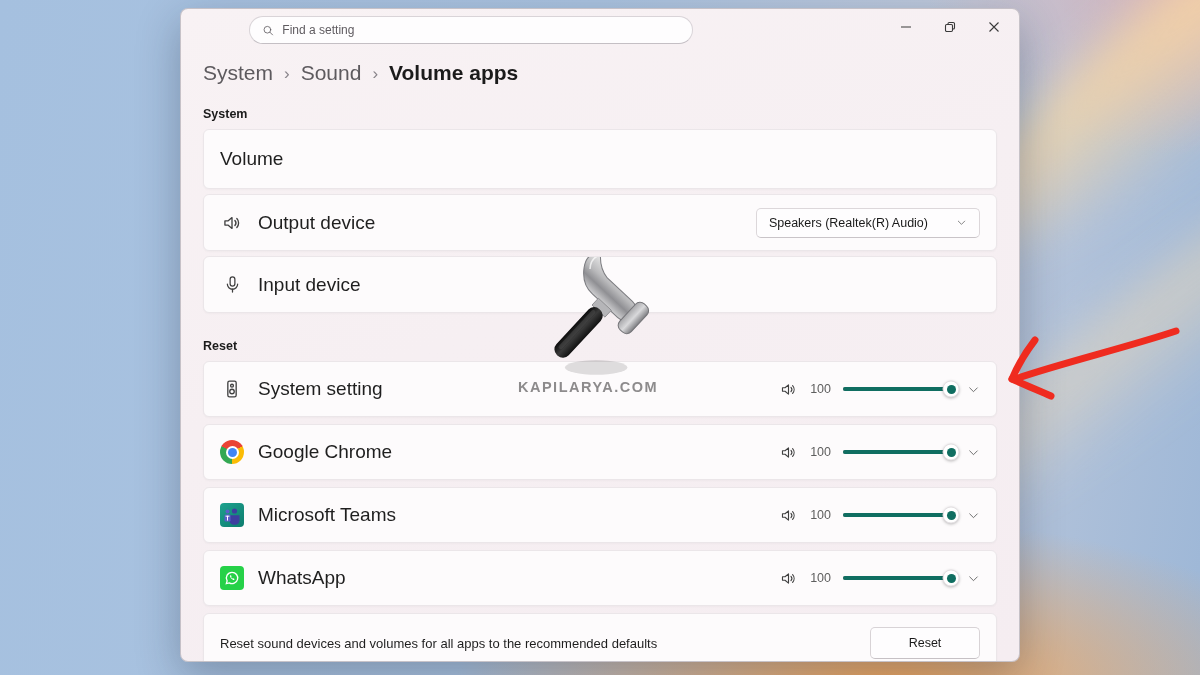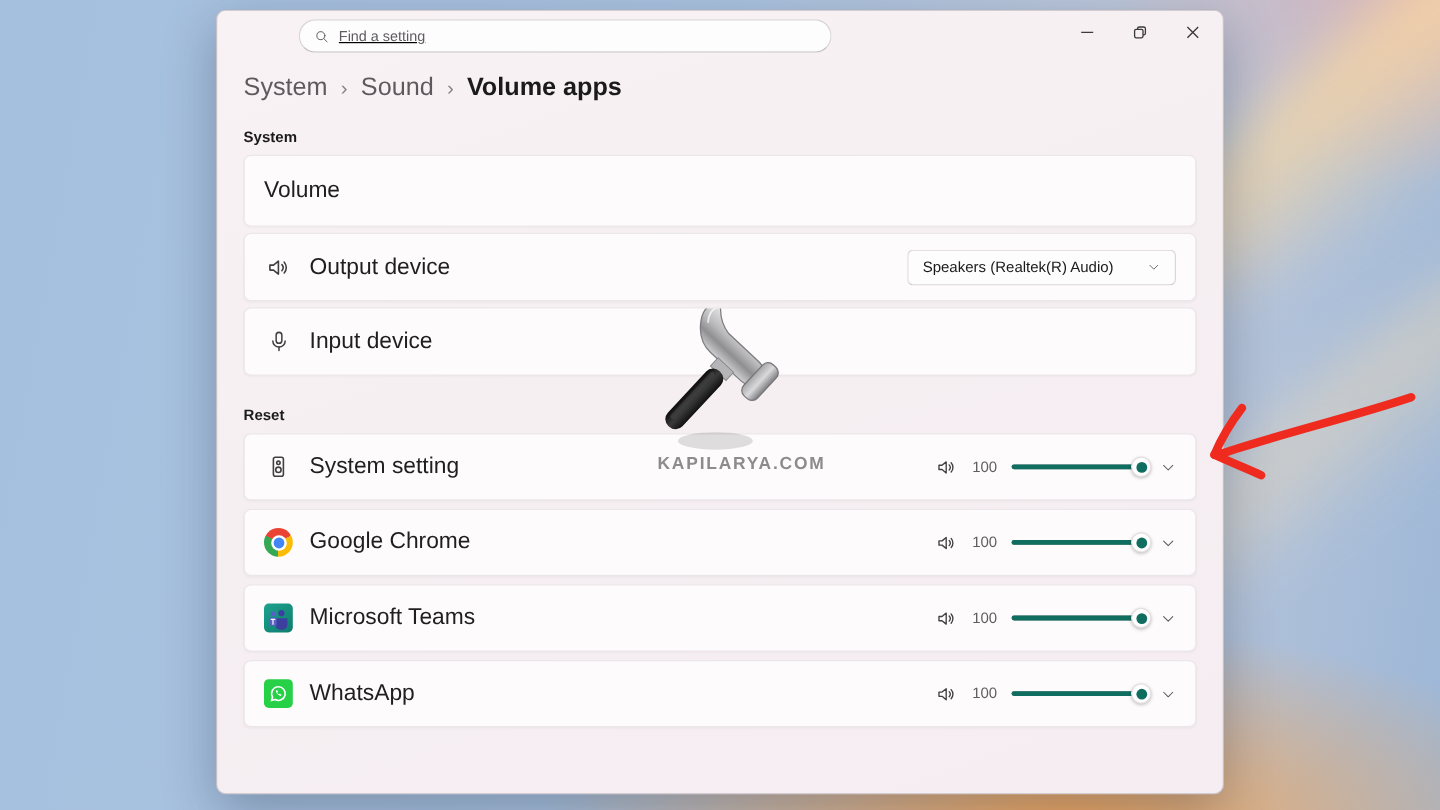--- a/index.html
+++ b/index.html
@@ -23,21 +23,21 @@
     position:absolute;left:180px;top:8px;width:840px;height:654px;
     background:linear-gradient(160deg,#f8f2f4 0%,#f6eff2 45%,#f5edf1 100%);
     border-radius:8px;border:1px solid rgba(110,110,120,.35);
     box-shadow:0 14px 44px rgba(20,30,50,.30);
     overflow:hidden;
   }
   .titlebar{position:relative;height:40px}
   .search-box{
     position:absolute;left:68px;top:7px;width:444px;height:28px;
     background:#fefdfe;border:1px solid #d9d4d8;border-bottom-color:#c4bfc4;
-    border-radius:14px;display:flex;align-items:center;padding:0 12px;gap:8px;text-decoration:underline;
+    border-radius:14px;display:flex;align-items:center;padding:0 12px;gap:8px;
   }
   .search-box input{border:none;outline:none;background:transparent;font-size:12px;color:#333;width:100%;
     font-family:inherit}
   .search-box input::placeholder{color:#5f5b60}
   .win-controls{position:absolute;right:10px;top:6px;display:flex;gap:14px}
   .win-btn{width:30px;height:24px;display:flex;align-items:center;justify-content:center;color:#3a3a3a;cursor:default}
 
   .content{padding:0 22px}
   .breadcrumb{display:flex;align-items:center;margin-top:12px;font-size:21px;color:#5d5a5e;gap:11px}
   .breadcrumb .sep{font-size:17px;color:#88848a;padding-top:2px}
@@ -88,21 +88,21 @@
 
   .reset-row .row-label{font-size:13px}
   .reset-btn{
     width:110px;height:32px;background:#fefdfe;border:1px solid #d8d3d6;border-bottom-color:#c6c1c5;
     border-radius:5px;font-size:12.5px;color:#1a1a1a;cursor:pointer;font-family:inherit;
   }
 
   
   .watermark{position:absolute;left:337px;top:248px;width:170px;pointer-events:none}
   .wm-text{
-    position:absolute;top:122px;left:0;width:170px;text-align:right;
+    position:absolute;top:122px;left:0;width:170px;text-align:left;
     font-size:14.5px;font-weight:700;letter-spacing:1.5px;color:#8d8b8c;
   }
   .hammer{position:absolute;left:24px;top:0}
 
   
   .arrow-overlay{position:absolute;left:0;top:0;width:1200px;height:675px;pointer-events:none;z-index:5}
 
   .icon-stroke{stroke:#404040;fill:none;stroke-width:1.6;stroke-linecap:round;stroke-linejoin:round}
 
   
@@ -321,20 +321,25 @@
             <div class="thumb" style="left: 100%;"></div>
         </div>
         <span class="row-chevron">
           <svg width="13" height="13" viewBox="0 0 24 24">
               <path d="M5 9l7 7 7-7" class="icon-stroke" style="stroke:#5a5a5a"></path>
             </svg>
         </span>
       </div>
     </div>
 
+    <div class="card reset-row">
+      <span class="row-label">Reset sound devices and volumes for all apps to the recommended defaults</span>
+      <span class="spacer"></span>
+      <button class="reset-btn">Reset</button>
+    </div>
   </div>
 
   <div class="watermark">
     <svg class="hammer" width="125" height="125" viewBox="0 0 120 120">
       <defs>
         <linearGradient id="steel" x1="0" y1="0" x2="0" y2="1">
           <stop offset="0" stop-color="#e9e9e9"></stop>
             <stop offset=".45" stop-color="#b9b9bb"></stop>
           <stop offset=".7" stop-color="#8f8f93"></stop>
             <stop offset="1" stop-color="#cfcfd1"></stop>

